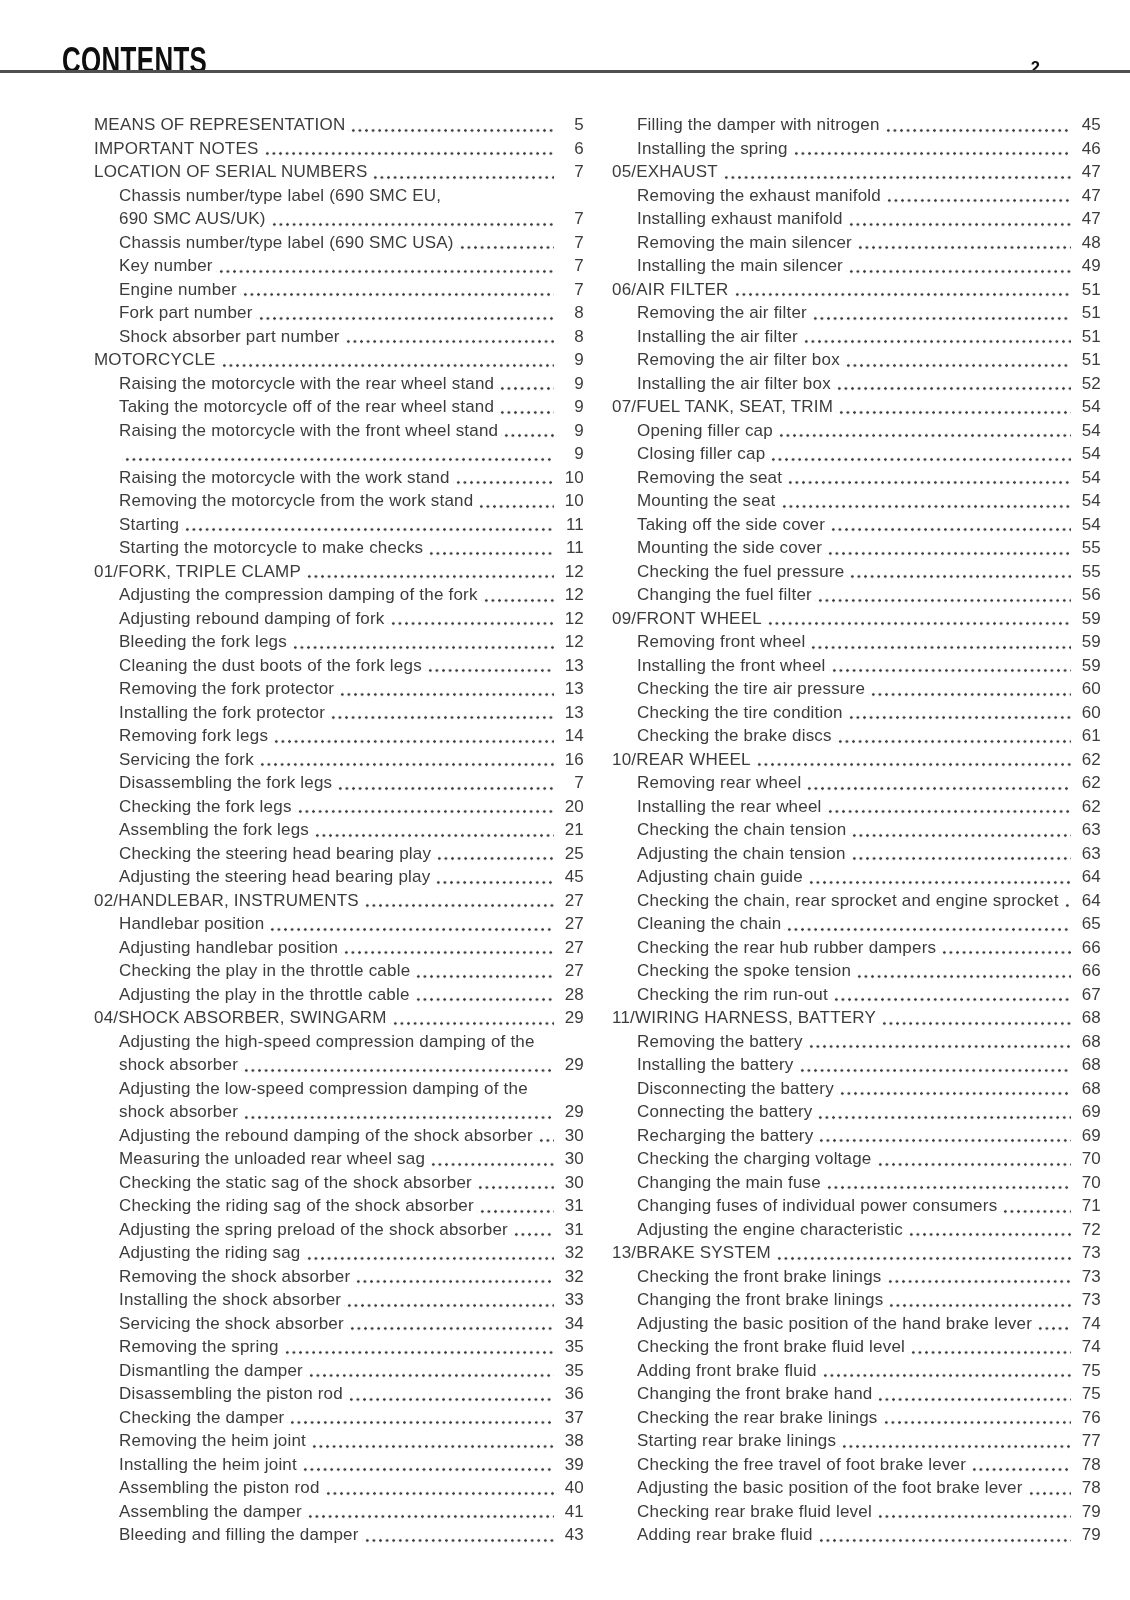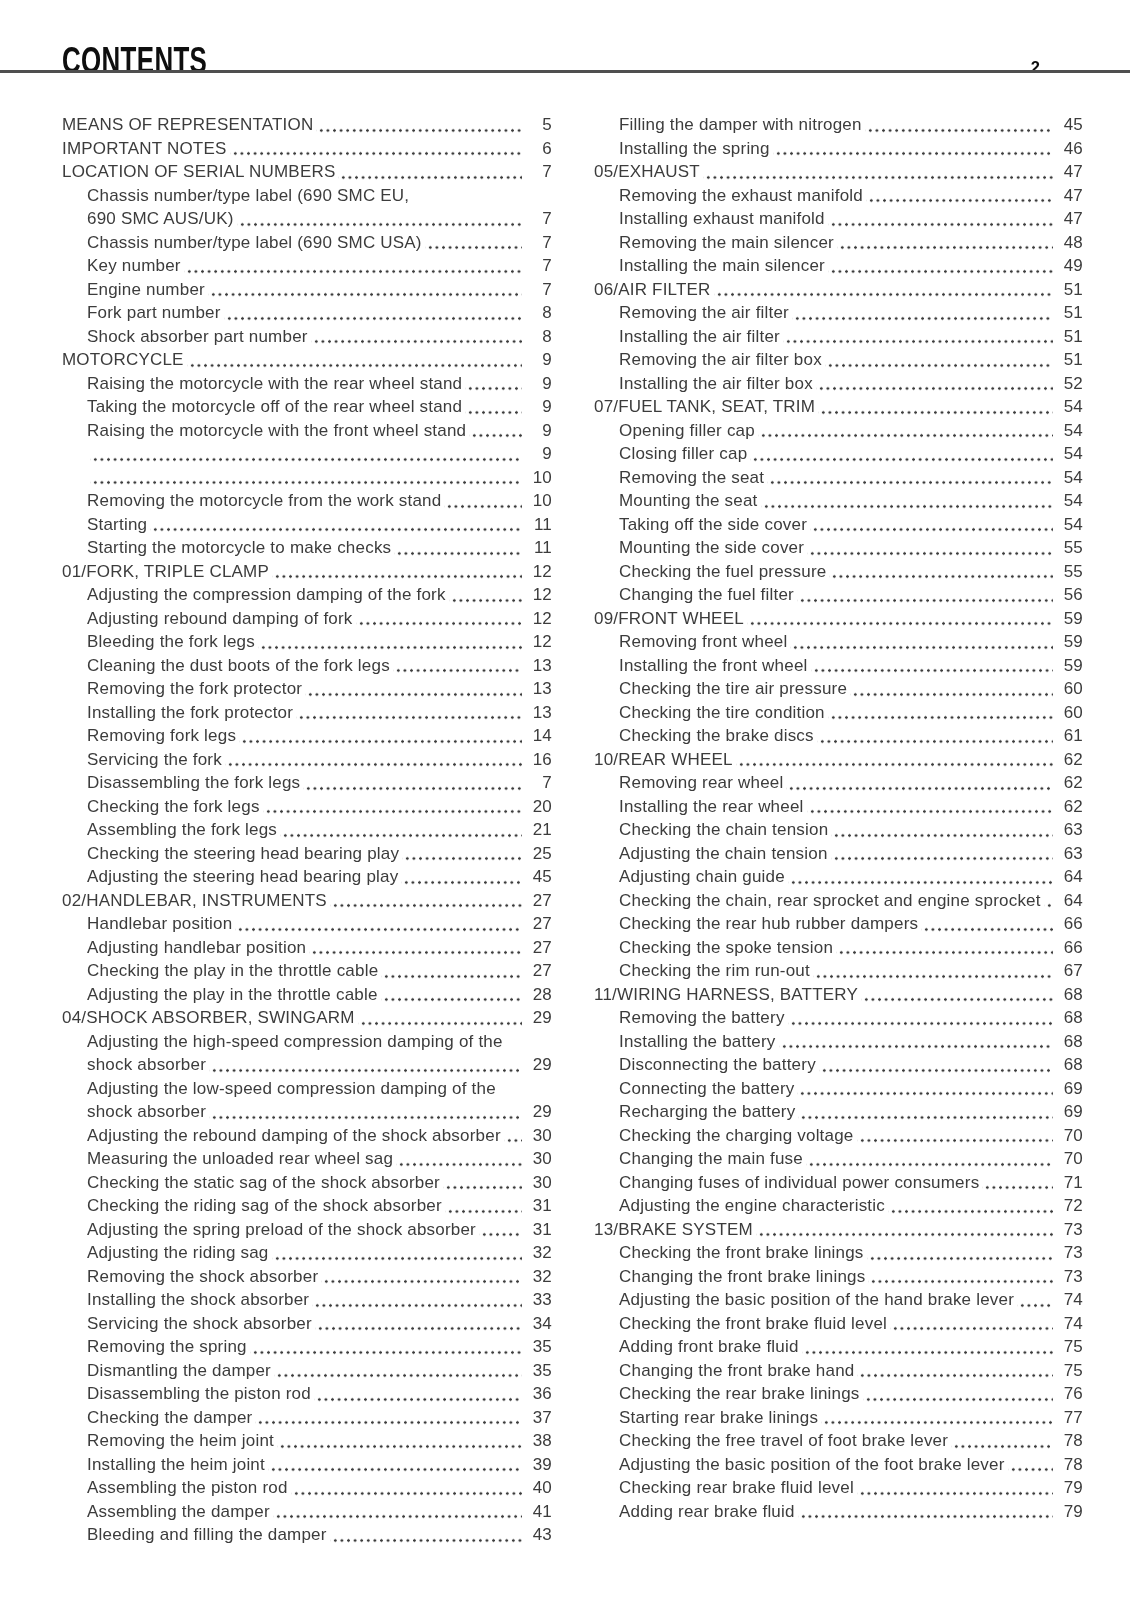--- a/index.html
+++ b/index.html
@@ -40,28 +40,28 @@
     position:absolute;
     right:90px;bottom:-2px;
     font-size:16.5px;
     font-weight:bold;
     line-height:1;
     color:#0e0e0e;
   }
   
   .toc{
     display:flex;
-    padding-left:62px;
+    padding-left:94px;
     margin-top:40px;
     font-size:17px;
     letter-spacing:0.2px;
     line-height:23.5px;
   }
   .toc-column{width:490px;flex:0 0 auto;}
-  .toc-column + .toc-column{margin-left:42px;width:489px;}
+  .toc-column + .toc-column{margin-left:28px;width:489px;}
   .toc-entry{margin:0;}
   .toc-entry.lvl1{padding-left:25px;}
   .entry-row{
     display:flex;
     align-items:flex-end;
     height:23.5px;
   }
   .first-line{
     height:23.5px;
     white-space:nowrap;
@@ -192,20 +192,21 @@
         </div>
       </div>
       <div class="toc-entry lvl1">
         <div class="entry-row">
           <span class="dots"></span>
           <span class="pg">9</span>
         </div>
       </div>
       <div class="toc-entry lvl1">
         <div class="entry-row">
+          <span class="lbl">Raising the motorcycle with the work stand</span>
           <span class="dots"></span>
           <span class="pg">10</span>
         </div>
       </div>
       <div class="toc-entry lvl1">
         <div class="entry-row">
           <span class="lbl">Removing the motorcycle from the work stand</span>
           <span class="dots"></span>
           <span class="pg">10</span>
         </div>
@@ -737,20 +738,27 @@
           <span class="lbl">Adjusting chain guide</span>
           <span class="dots"></span>
           <span class="pg">64</span>
         </div>
       </div>
       <div class="toc-entry lvl1">
         <div class="entry-row">
           <span class="lbl">Checking the chain, rear sprocket and engine sprocket</span>
           <span class="dots"></span>
           <span class="pg">64</span>
+        </div>
+      </div>
+      <div class="toc-entry lvl1">
+        <div class="entry-row">
+          <span class="lbl">Cleaning the chain</span>
+          <span class="dots"></span>
+          <span class="pg">65</span>
         </div>
       </div>
       <div class="toc-entry lvl1">
         <div class="entry-row">
           <span class="lbl">Checking the rear hub rubber dampers</span>
           <span class="dots"></span>
           <span class="pg">66</span>
         </div>
       </div>
       <div class="toc-entry lvl1">

